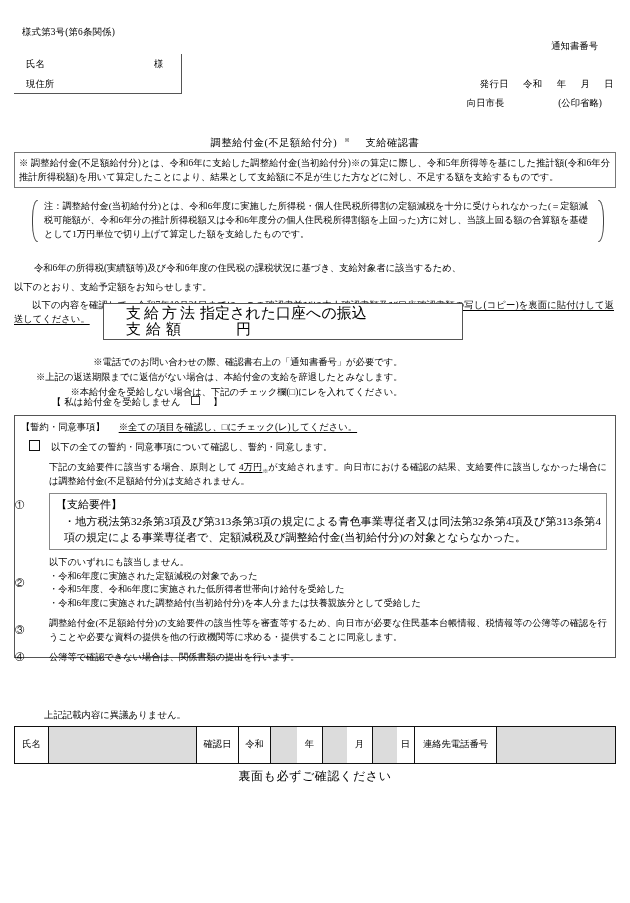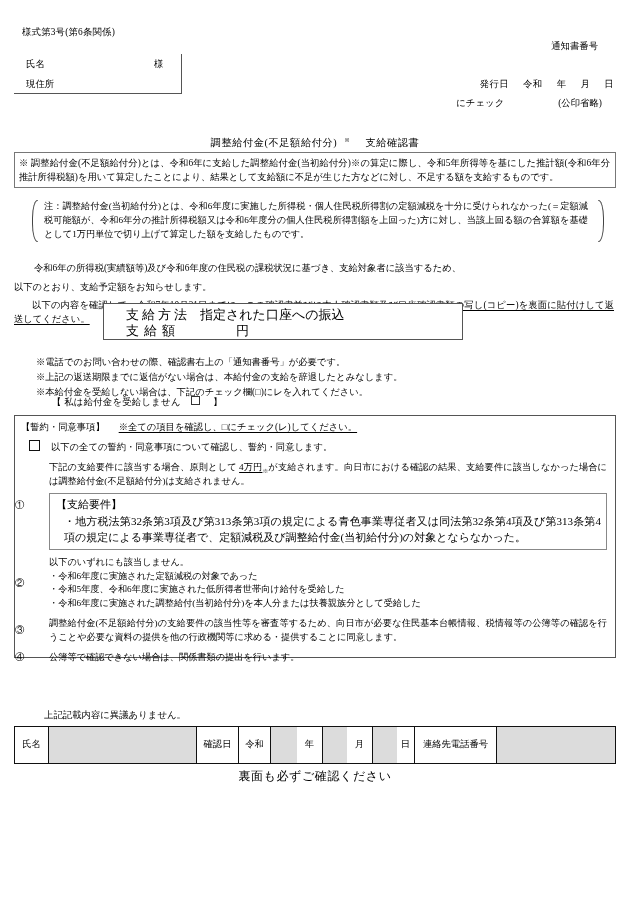--- a/index.html
+++ b/index.html
@@ -163,40 +163,42 @@
     width: 360px;
     height: 37px;
     border: 1px solid #555;
     box-sizing: border-box;
     background: #fff;
     padding: 3px 0 0 0;
   }
   .pay-row {
     height: 16px;
     line-height: 16px;
-    font-size: 13px;
-    display: flex;
+    font-size: 15px;
+    display: flex;
+    font-family: Liberation Mono, monospace;
   }
   .pay-label {
     width: 96px;
     padding-left: 22px;
     box-sizing: border-box;
     letter-spacing: 3px;
   }
   .pay-label.tight { letter-spacing: 5px; }
   .pay-value { flex: 1; }
   .pay-value.ind { padding-left: 36px; }
 
   
   .star-notes {
     position: absolute;
     left: 36px;
     top: 355px;
     font-size: 9.3px;
     line-height: 1.62;
+    text-align: right;
   }
   .chk-line {
     position: absolute;
     left: 52px;
     top: 396px;
     font-size: 9.3px;
     letter-spacing: 0.3px;
   }
   .chk-line .box {
     display: inline-block;
@@ -338,21 +340,21 @@
     <div class="addressee-row">
       <span>現住所</span>
     </div>
   </div>
 
   <div class="issue-line">
     <span>発行日</span><span class="sp"></span><span>令和</span><span class="sp"></span><span>年</span><span class="sp"></span><span>月</span><span class="sp"></span><span>日</span>
   </div>
 
   <div class="mayor-line">
-    <span>にチェック</span><span class="gap"></span><span>(公印省略)</span>
+    <span>向日市長</span><span class="gap"></span><span>(公印省略)</span>
   </div>
 
   <div class="doc-title">
     <span>調整給付金(不足額給付分)</span><span class="sup">※</span><span class="tail">支給確認書</span>
   </div>
 
   <div class="notice-box">
     <span>※ 調整給付金(不足額給付分)とは、令和6年に支給した調整給付金(当初給付分)※の算定に際し、令和5年所得等を基にした推計額(令和6年分推計所得税額)を用いて算定したことにより、結果として支給額に不足が生じた方などに対し、不足する額を支給するものです。</span>
   </div>
 

